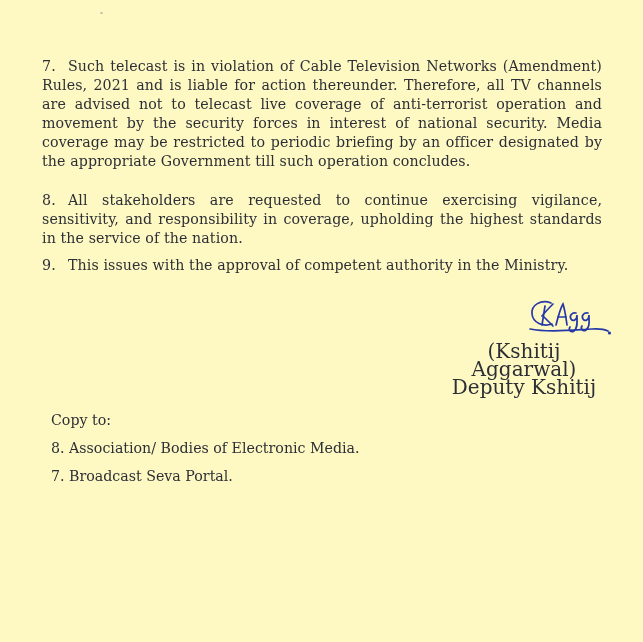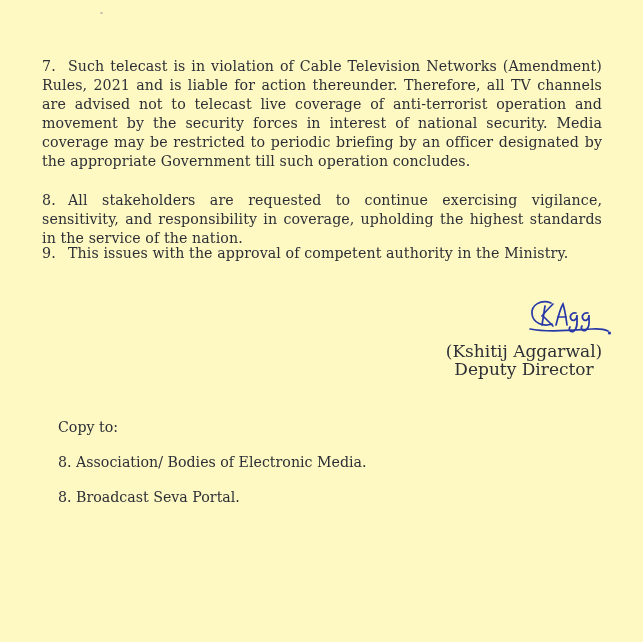--- a/index.html
+++ b/index.html
@@ -32,48 +32,48 @@
     position: absolute;
     left: 42px;
     width: 560px;
     font-size: 14.2px;
     line-height: 19px;
     text-align: justify;
     letter-spacing: 0.1px;
   }
   #para7 { top: 57px; }
   #para8 { top: 181px; margin-top: 10px; }
-  #para9 { top: 244px; text-align: left; }
+  #para9 { top: 256px; text-align: left; }
   .pnum {
     display: inline-block;
     min-width: 26px;
   }
   .sig-block {
     position: absolute;
     top: 296px;
     right: 40px;
     width: 180px;
     text-align: center;
-    font-size: 17px;
+    font-size: 20px;
     line-height: 18px;
   }
   .sig-scribble {
     display: block;
     margin: 0 2px 4px auto;
   }
   .copy-block {
     position: absolute;
     left: 42px;
     top: 402px;
     width: 560px;
     font-size: 14.2px;
     line-height: 19px;
     text-align: left;
   }
-  .copy-block div { margin: 16px; }
+  .copy-block div { margin: 9px; }
 </style>
 </head>
 <body>
 
 <div class="page">
 
   <div class="speck"></div>
 
   <div class="text-block" id="para7">
     <span class="pnum">7.</span><span>Such telecast is in violation of Cable Television Networks (Amendment) Rules, 2021 and is liable for action thereunder. Therefore, all TV channels are advised not to telecast live coverage of anti-terrorist operation and movement by the security forces in interest of national security.  Media coverage may be restricted to periodic briefing by an officer designated by the appropriate Government till such operation concludes.</span>
@@ -101,22 +101,22 @@
         <path d="M44,21 L52,21"></path>
 
         <path d="M62,17 C58,16 55,20 57,23 C59,26 63,24 63,19 C63,26 64,32 60,35 C57,37 54,34 56,31"></path>
         <path d="M74,17 C70,16 67,20 69,23 C71,26 75,24 75,19 C75,26 76,31 72,34 C69,36 66,33 68,30"></path>
 
         <path d="M16,33 C35,37 60,34 78,33 C86,32.5 91,33.5 94,35"></path>
       </g>
       <circle cx="95.5" cy="37" r="1.6" fill="#2638a8"></circle>
     </svg>
     <div>(Kshitij Aggarwal)</div>
-    <div>Deputy Director</div>
+    <div>Deputy Kshitij</div>
   </div>
 
   <div class="copy-block">
     <div>Copy to:</div>
     <div>8. Association/ Bodies of Electronic Media.</div>
-    <div>8. Broadcast Seva Portal.</div>
+    <div>7. Broadcast Seva Portal.</div>
   </div>
 
 </div>
 
 </body></html>

